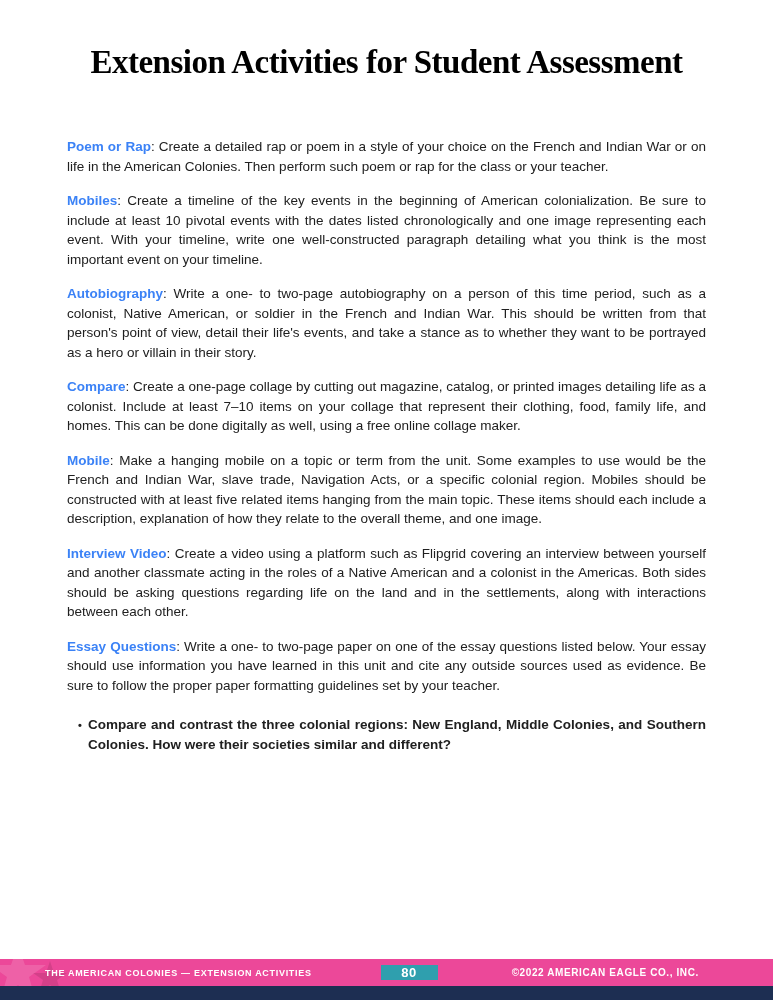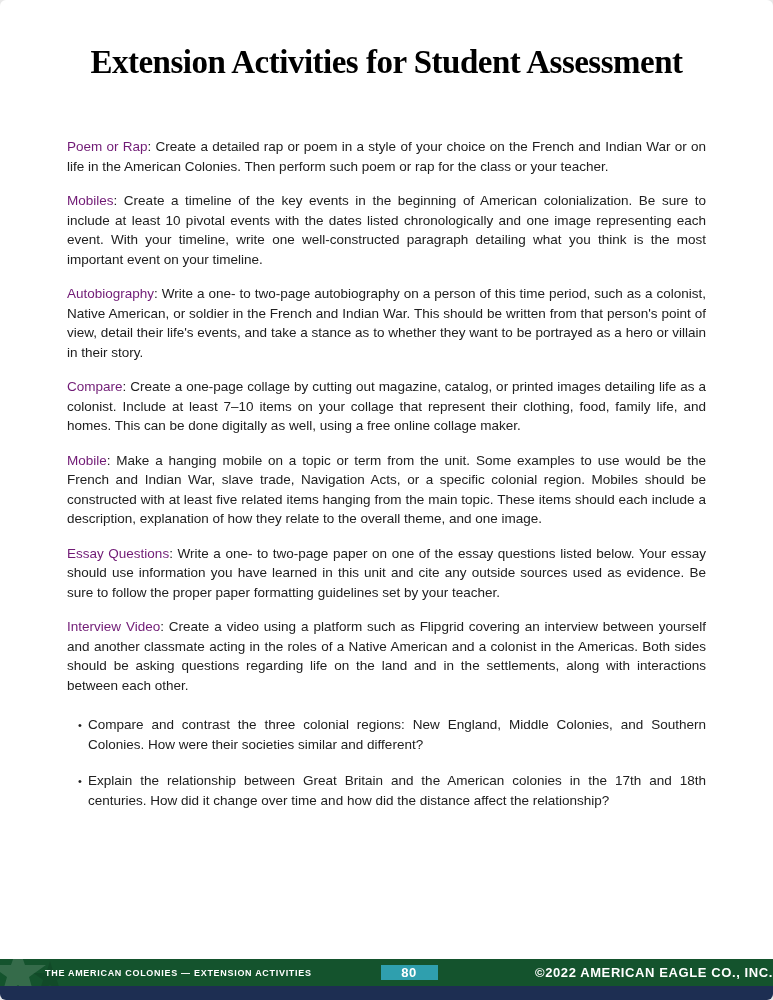--- a/index.html
+++ b/index.html
@@ -5,63 +5,63 @@
   * { box-sizing: border-box; margin: 0; padding: 0; }
   html, body { background: #e8e8e8; }
   .page {
     position: relative;
     width: 773px;
     height: 1000px;
     margin: 0 auto;
     background: #ffffff;
     overflow: hidden;
     font-family: "Liberation Sans", sans-serif;
-    border-radius: 6px;
   }
   .doc-title {
     margin-top: 44px;
     text-align: center;
     font-family: "Liberation Serif", serif;
     font-weight: 700;
     font-size: 33px;
     letter-spacing: -0.5px;
     color: #000000;
   }
   .content {
     padding: 56px 67px 0 67px;
     font-size: 13.5px;
     line-height: 19.5px;
     color: #202020;
     text-align: justify;
   }
   .activity { margin-bottom: 15px; }
-  .activity strong { font-weight: 400; color: #701a75; }
+  .activity strong { font-weight: 700; color: #3b82f6; }
   .bullets {
     list-style: none;
     margin-top: 20px;
     padding-left: 21px;
+    font-weight: bold;
   }
   .bullets li {
     position: relative;
     margin-bottom: 17px;
     text-align: justify;
   }
   .bullets li::before {
     content: "•";
     position: absolute;
     left: -10px;
     top: 1px;
     font-size: 11px;
     color: #202020;
   }
   footer { position: absolute; left: 0; right: 0; bottom: 0; }
   .footer-bar {
     position: relative;
     height: 27px;
-    background: #14532d;
+    background: #ec4899;
     display: flex;
     align-items: center;
     overflow: hidden;
   }
   .footer-stars {
     position: absolute;
     left: -12px;
     top: -16px;
     pointer-events: none;
   }
@@ -85,24 +85,24 @@
     align-items: center;
     justify-content: center;
     font-weight: 700;
     font-size: 13px;
     letter-spacing: 0.5px;
     position: relative;
     z-index: 2;
   }
   .footer-right {
     flex: 1;
-    text-align: right;
+    text-align: center;
     color: #ffffff;
     font-weight: 700;
-    font-size: 13px;
+    font-size: 10px;
     letter-spacing: 0.6px;
     white-space: nowrap;
     position: relative;
     z-index: 2;
   }
   .footer-strip {
     height: 14px;
     background: #1d2e52;
   }
 </style>
@@ -118,27 +118,26 @@
     <p class="activity"><strong>Poem or Rap</strong><span>: Create a detailed rap or poem in a style of your choice on the French and Indian War or on life in the American Colonies. Then perform such poem or rap for the class or your teacher.</span></p>
 
     <p class="activity"><strong>Mobiles</strong><span>: Create a timeline of the key events in the beginning of American colonialization. Be sure to include at least 10 pivotal events with the dates listed chronologically and one image representing each event. With your timeline, write one well-constructed paragraph detailing what you think is the most important event on your timeline.</span></p>
 
     <p class="activity"><strong>Autobiography</strong><span>: Write a one- to two-page autobiography on a person of this time period, such as a colonist, Native American, or soldier in the French and Indian War. This should be written from that person's point of view, detail their life's events, and take a stance as to whether they want to be portrayed as a hero or villain in their story.</span></p>
 
     <p class="activity"><strong>Compare</strong><span>: Create a one-page collage by cutting out magazine, catalog, or printed images detailing life as a colonist. Include at least 7–10 items on your collage that represent their clothing, food, family life, and homes. This can be done digitally as well, using a free online collage maker.</span></p>
 
     <p class="activity"><strong>Mobile</strong><span>: Make a hanging mobile on a topic or term from the unit. Some examples to use would be the French and Indian War, slave trade, Navigation Acts, or a specific colonial region. Mobiles should be constructed with at least five related items hanging from the main topic. These items should each include a description, explanation of how they relate to the overall theme, and one image.</span></p>
 
+    <p class="activity"><strong>Interview Video</strong><span>: Create a video using a platform such as Flipgrid covering an interview between yourself and another classmate acting in the roles of a Native American and a colonist in the Americas. Both sides should be asking questions regarding life on the land and in the settlements, along with interactions between each other.</span></p>
+
     <p class="activity"><strong>Essay Questions</strong><span>: Write a one- to two-page paper on one of the essay questions listed below. Your essay should use information you have learned in this unit and cite any outside sources used as evidence. Be sure to follow the proper paper formatting guidelines set by your teacher.</span></p>
-
-    <p class="activity"><strong>Interview Video</strong><span>: Create a video using a platform such as Flipgrid covering an interview between yourself and another classmate acting in the roles of a Native American and a colonist in the Americas. Both sides should be asking questions regarding life on the land and in the settlements, along with interactions between each other.</span></p>
 
     <ul class="bullets">
       <li><span>Compare and contrast the three colonial regions: New England, Middle Colonies, and Southern Colonies. How were their societies similar and different?</span></li>
-      <li><span>Explain the relationship between Great Britain and the American colonies in the 17th and 18th centuries. How did it change over time and how did the distance affect the relationship?</span></li>
     </ul>
 
   </div>
 
   <footer>
     <div class="footer-bar">
       <svg class="footer-stars" width="90" height="60" viewBox="0 0 90 60">
         <polygon points="30,2 37,22 58,22 41,34 47,55 30,42 13,55 19,34 2,22 23,22" fill="rgba(255,255,255,0.14)"></polygon>
         <polygon points="62,18 66,30 79,30 69,37 73,50 62,42 51,50 55,37 45,30 58,30" fill="rgba(0,0,0,0.10)"></polygon>
       </svg>

